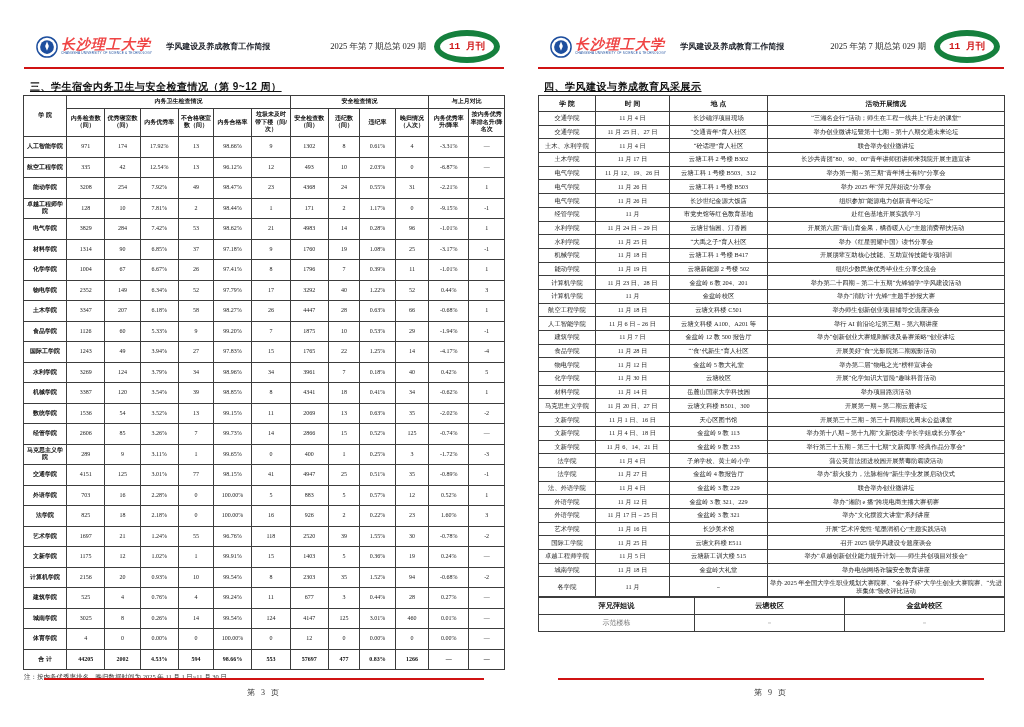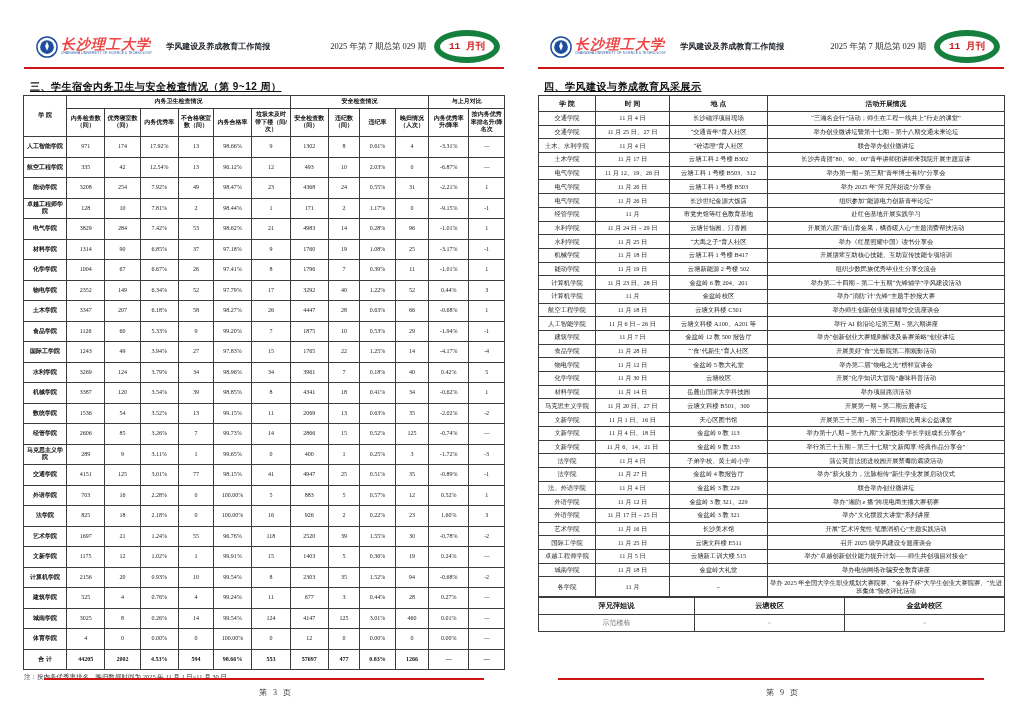--- a/index.html
+++ b/index.html
@@ -49,21 +49,21 @@
   .tbl-act td{padding:1.6px 2px;height:9.5px;line-height:1.25;}
   .tbl-act td:first-child{font-family:"Liberation Sans",sans-serif;}
 
   
   .tbl-demo{width:466px;margin-left:8px;font-size:7px;}
   .tbl-demo th{padding:3px 1px;font-size:7.2px;}
   .tbl-demo td{padding:3px 1px;color:#777;}
 
   
   .footline{position:absolute;left:28px;right:28px;bottom:34px;border-top:2px solid #d01313;}
-  .pagenum{position:absolute;bottom:16px;left:12px;width:100%;text-align:center;
+  .pagenum{position:absolute;bottom:16px;left:0;width:100%;text-align:center;
            font-size:8px;color:#333;font-family:"Liberation Serif",serif;letter-spacing:2px;}
 </style>
 </head>
 <body>
 
 <div class="canvas">
 
   <div class="page" id="page-left">
     <div class="hdr">
       <div class="logo-group">

